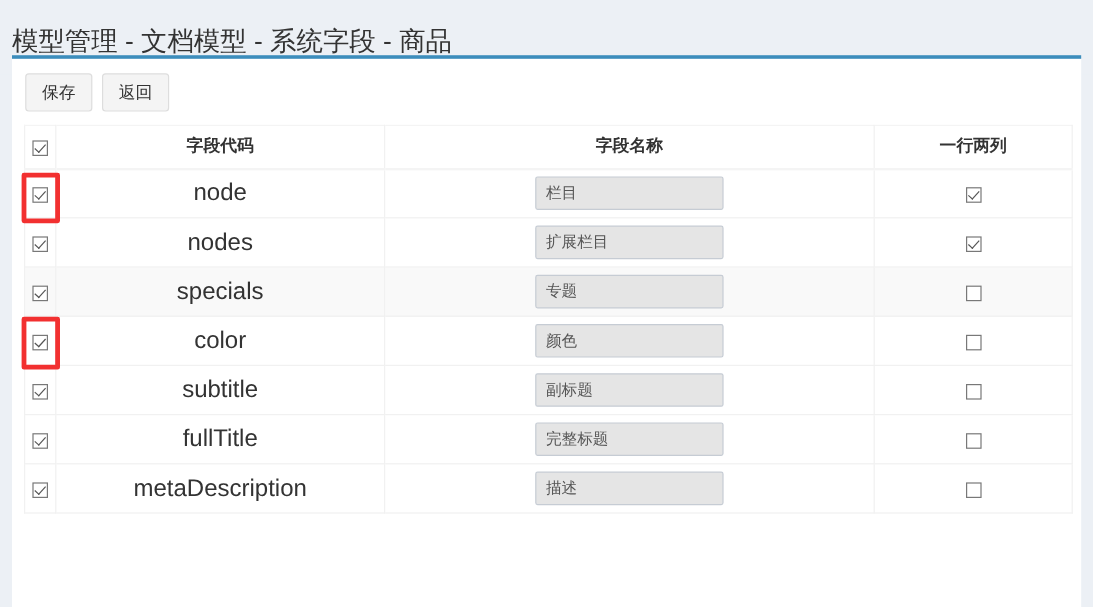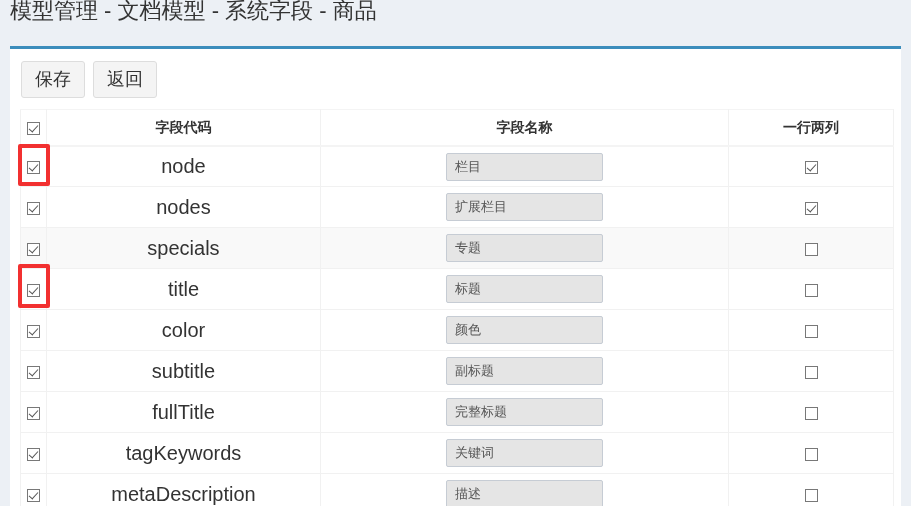--- a/index.html
+++ b/index.html
@@ -14,21 +14,21 @@
     color: #333;
     overflow: hidden;
     position: relative;
   }
 
   
   .page-header {
     height: 46px;
     padding: 0 0 16px 10px;
     display: flex;
-    align-items: flex-start;
+    align-items: flex-end;
     background: #ecf0f5;
   }
   .page-title {
     font-size: 22px;
     font-weight: 400;
     color: #333;
     line-height: 1;
     white-space: nowrap;
   }
 
@@ -46,21 +46,21 @@
   }
 
   
   .toolbar {
     padding: 12px 0 11px 11px;
     display: flex;
     gap: 8px;
   }
   .btn {
     font-family: "Liberation Sans", "DejaVu Sans", sans-serif;
-    font-size: 18px;
+    font-size: 14px;
     color: #333;
     background: #f4f4f4;
     border: 1px solid #ddd;
     border-radius: 3px;
     padding: 6px 13px;
     line-height: 1.3;
     cursor: pointer;
   }
 
   
@@ -200,46 +200,34 @@
             <td><span class="cb checked"></span></td>
           </tr>
           <tr class="striped">
             <td><span class="cb checked"></span></td>
             <td class="code-cell">specials</td>
             <td><input type="text" class="name-input" value="专题" style=""></td>
             <td><span class="cb"></span></td>
           </tr>
           <tr>
             <td><span class="cb checked"></span></td>
-            <td class="code-cell">title</td>
-            <td><input type="text" class="name-input" value="标题" style=""></td>
-            <td><span class="cb"></span></td>
-          </tr>
-          <tr>
-            <td><span class="cb checked"></span></td>
             <td class="code-cell">color</td>
             <td><input type="text" class="name-input" value="颜色" style=""></td>
             <td><span class="cb"></span></td>
           </tr>
           <tr>
             <td><span class="cb checked"></span></td>
             <td class="code-cell">subtitle</td>
             <td><input type="text" class="name-input" value="副标题" style=""></td>
             <td><span class="cb"></span></td>
           </tr>
           <tr>
             <td><span class="cb checked"></span></td>
             <td class="code-cell">fullTitle</td>
             <td><input type="text" class="name-input" value="完整标题" style=""></td>
-            <td><span class="cb"></span></td>
-          </tr>
-          <tr>
-            <td><span class="cb checked"></span></td>
-            <td class="code-cell">tagKeywords</td>
-            <td><input type="text" class="name-input" value="关键词" style=""></td>
             <td><span class="cb"></span></td>
           </tr>
           <tr>
             <td><span class="cb checked"></span></td>
             <td class="code-cell">metaDescription</td>
             <td><input type="text" class="name-input" value="描述" style=""></td>
             <td><span class="cb"></span></td>
           </tr>
         </tbody>
     </table>

